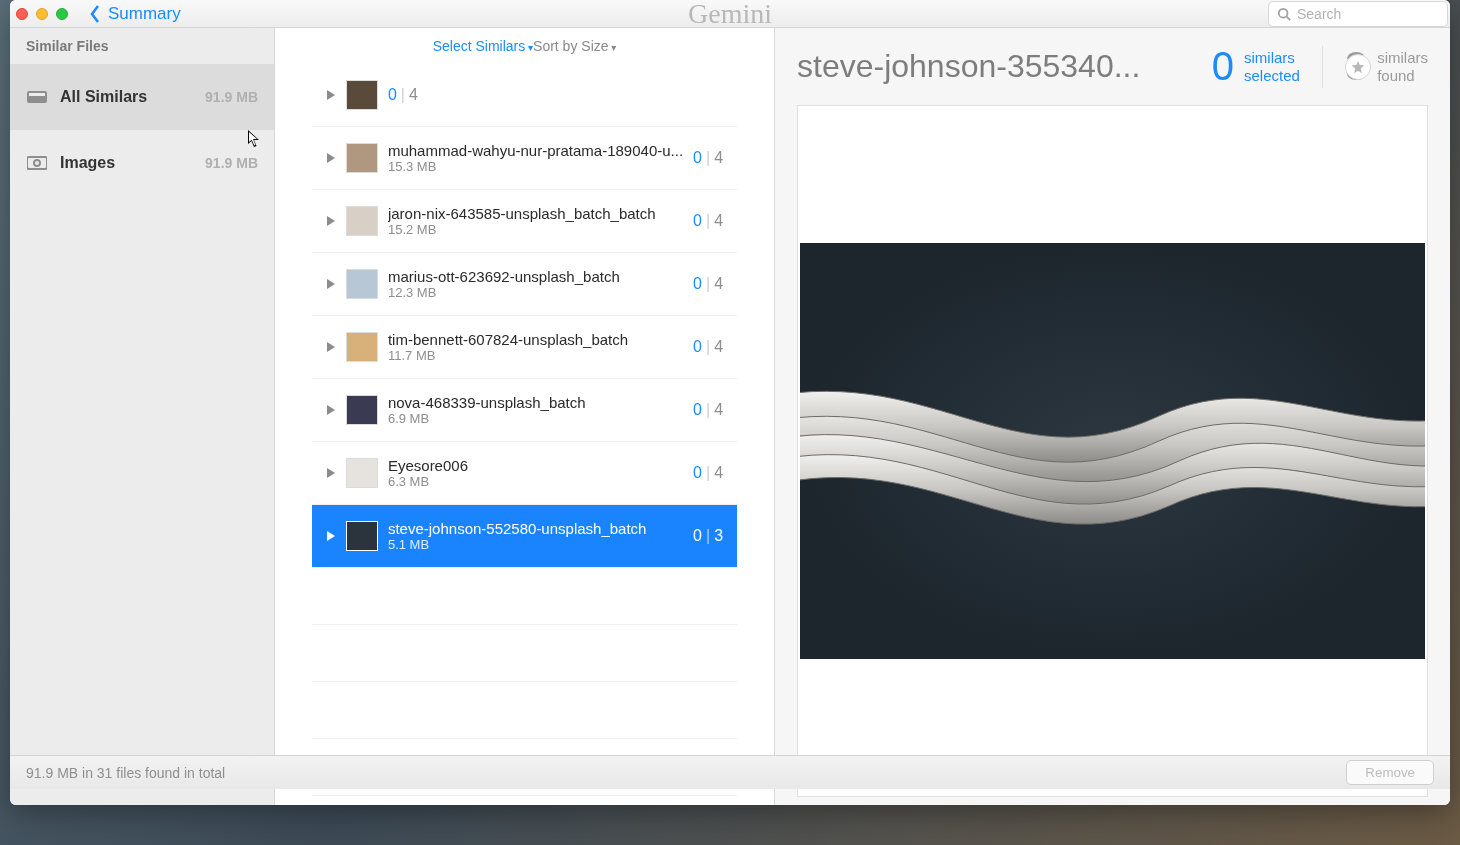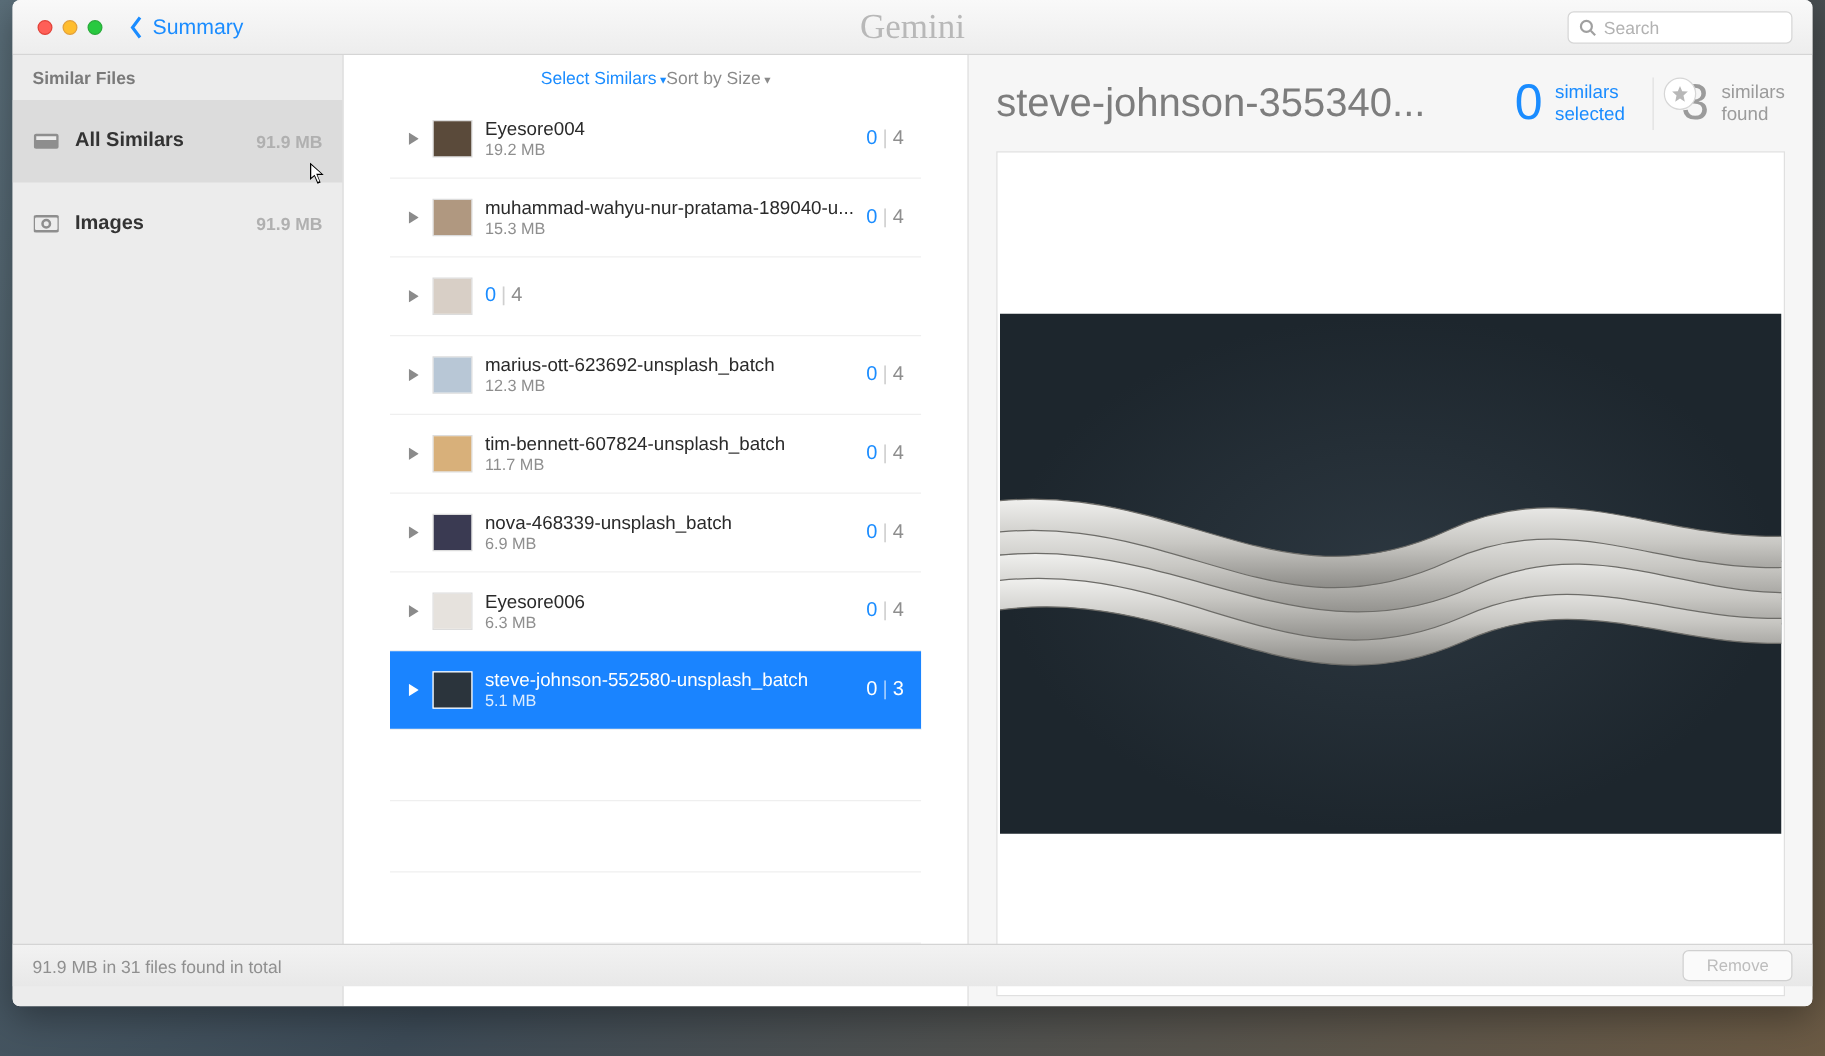--- a/index.html
+++ b/index.html
@@ -16,26 +16,26 @@
     margin:0 10px;
     background:#f6f6f6;
     border-radius:6px;
     box-shadow:0 8px 30px rgba(0,0,0,.35);
     display:flex; flex-direction:column;
     overflow:hidden;
     position:relative;
   }
   
   .titlebar {
-    height:44px;
+    height:28px;
     background:linear-gradient(#f9f9f9,#ededed);
     border-bottom:1px solid #d5d5d5;
     display:flex; align-items:center;
     position:relative;
-    padding:0 16px;
+    padding:0 2px;
     text-align:center;
   }
   .traffic { display:flex; gap:8px; padding-left:4px;}
   .tl-btn { width:12px;height:12px;border-radius:50%; }
   .close{background:#ff5f57;border:1px solid #e24238;}
   .min  {background:#ffbd2e;border:1px solid #e2a03a;}
   .max  {background:#28c940;border:1px solid #29ab3a;}
   .back {
     display:flex;align-items:center;gap:6px;
     margin-left:20px;color:#1a8cff;font-size:17px;cursor:pointer;
@@ -241,24 +241,20 @@
       <div class="file-list" id="file-list">
           <div class="file-row">
             <span class="chevron">
               <svg viewBox="0 0 8 10">
                 <polygon points="0,0 8,5 0,10"></polygon>
               </svg>
             </span>
             <span class="thumb">
               <span class="thumb-inner" style="background:#5a4a3a"></span>
             </span>
-            <span class="file-info">
-              <div class="file-name">Eyesore004</div>
-              <div class="file-size">19.2 MB</div>
-            </span>
             <span class="counts"><span class="sel-c">0</span><span class="bar">|</span><span>4</span></span>
           </div>
           <div class="file-row">
             <span class="chevron">
               <svg viewBox="0 0 8 10">
                 <polygon points="0,0 8,5 0,10"></polygon>
               </svg>
             </span>
             <span class="thumb">
               <span class="thumb-inner" style="background:#b09880"></span>
@@ -270,20 +266,24 @@
             <span class="counts"><span class="sel-c">0</span><span class="bar">|</span><span>4</span></span>
           </div>
           <div class="file-row">
             <span class="chevron">
               <svg viewBox="0 0 8 10">
                 <polygon points="0,0 8,5 0,10"></polygon>
               </svg>
             </span>
             <span class="thumb">
               <span class="thumb-inner" style="background:#d8cfc6"></span>
+            </span>
+            <span class="file-info">
+              <div class="file-name">jaron-nix-643585-unsplash_batch_batch</div>
+              <div class="file-size">15.2 MB</div>
             </span>
             <span class="counts"><span class="sel-c">0</span><span class="bar">|</span><span>4</span></span>
           </div>
           <div class="file-row">
             <span class="chevron">
               <svg viewBox="0 0 8 10">
                 <polygon points="0,0 8,5 0,10"></polygon>
               </svg>
             </span>
             <span class="thumb">

